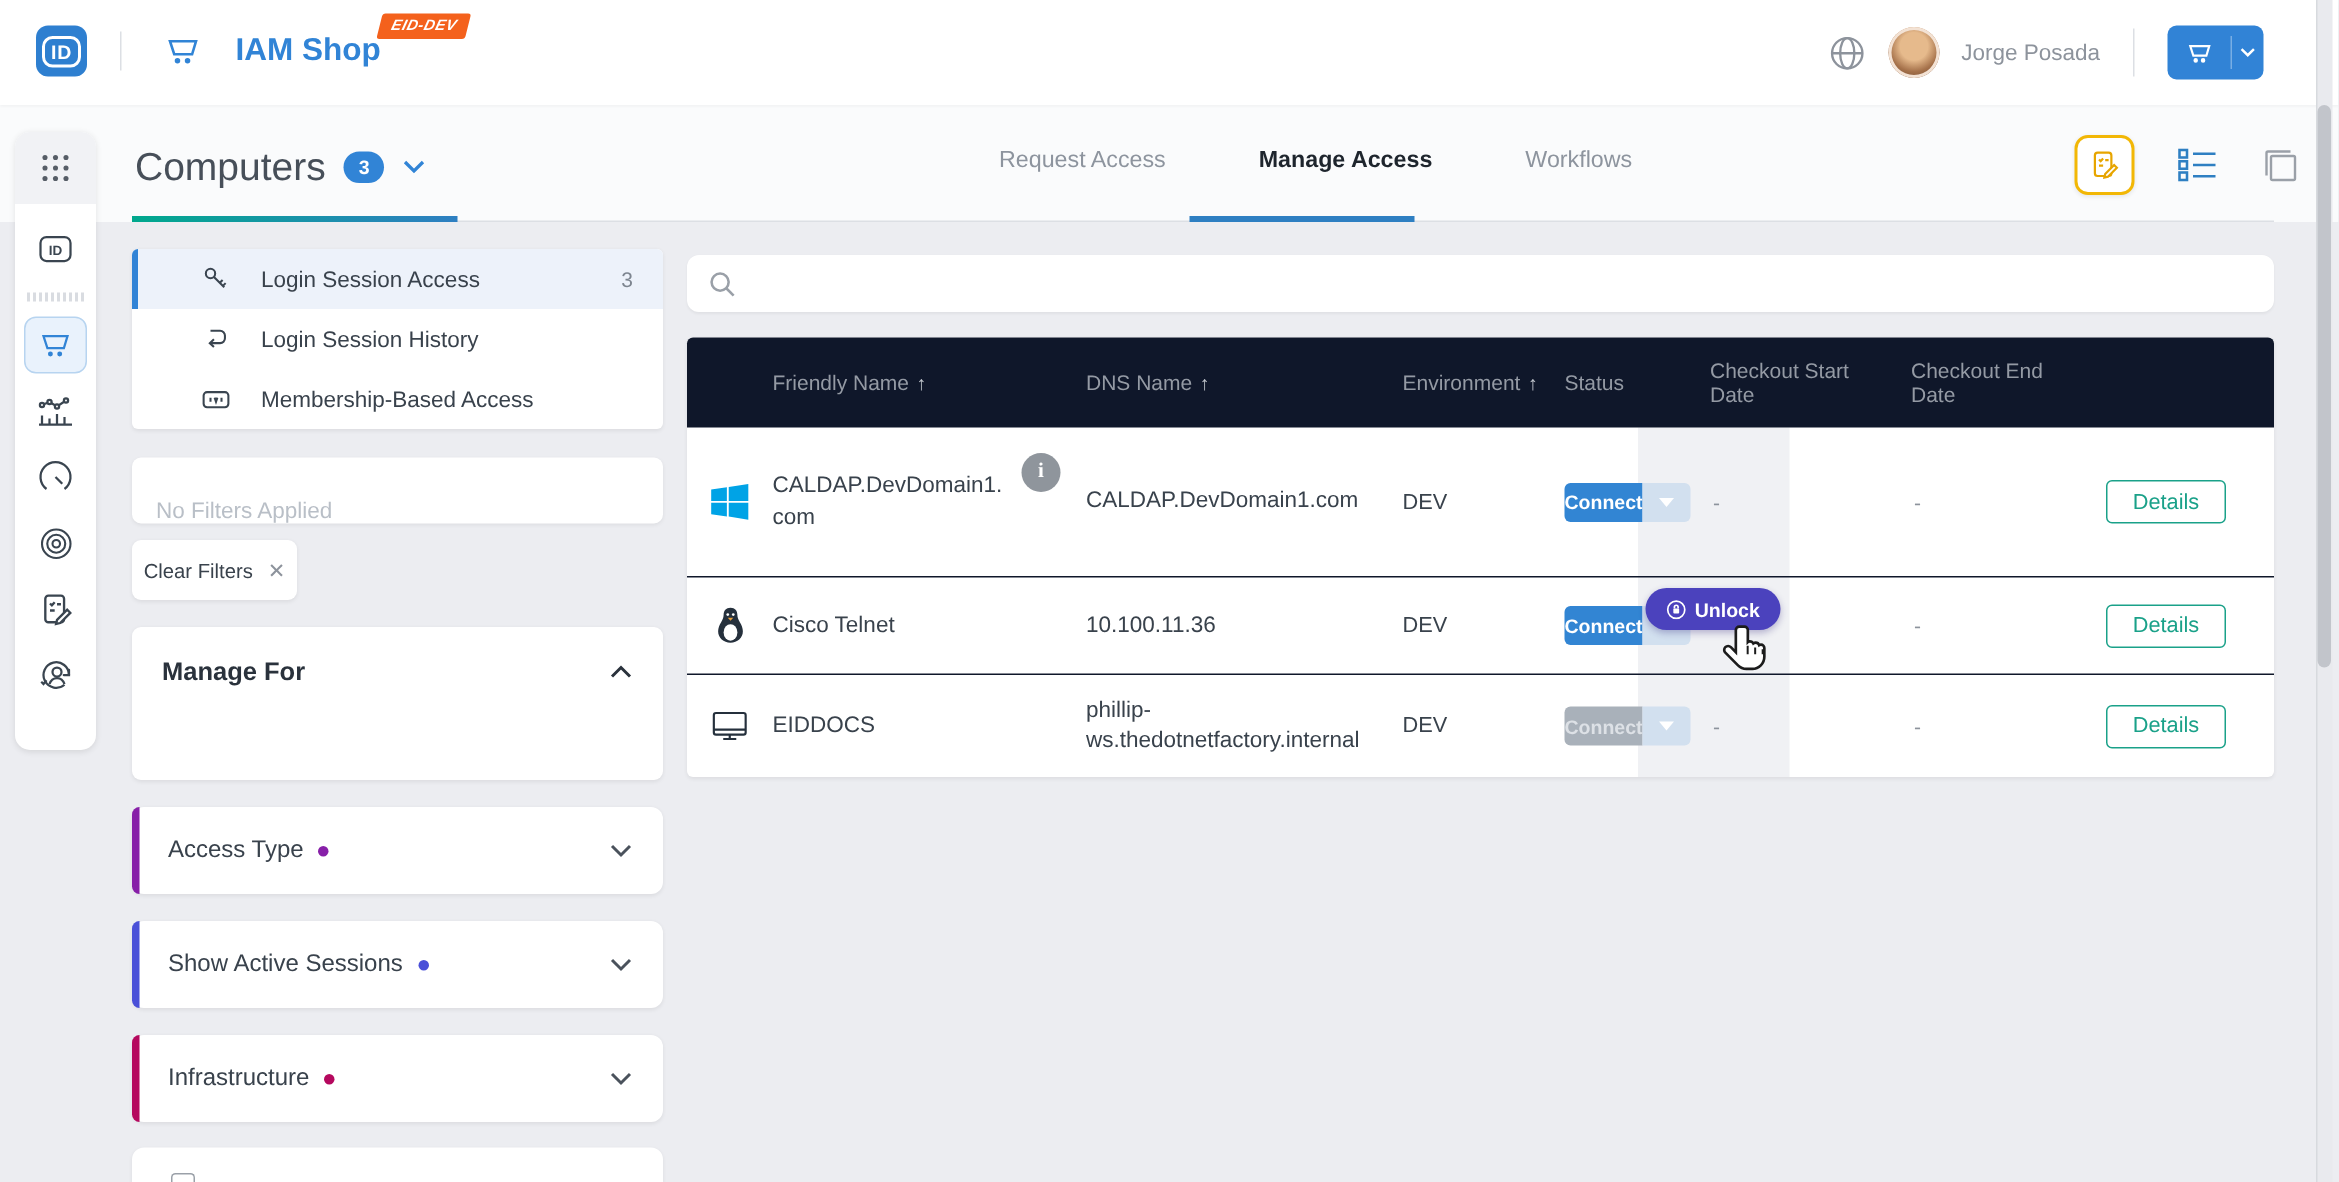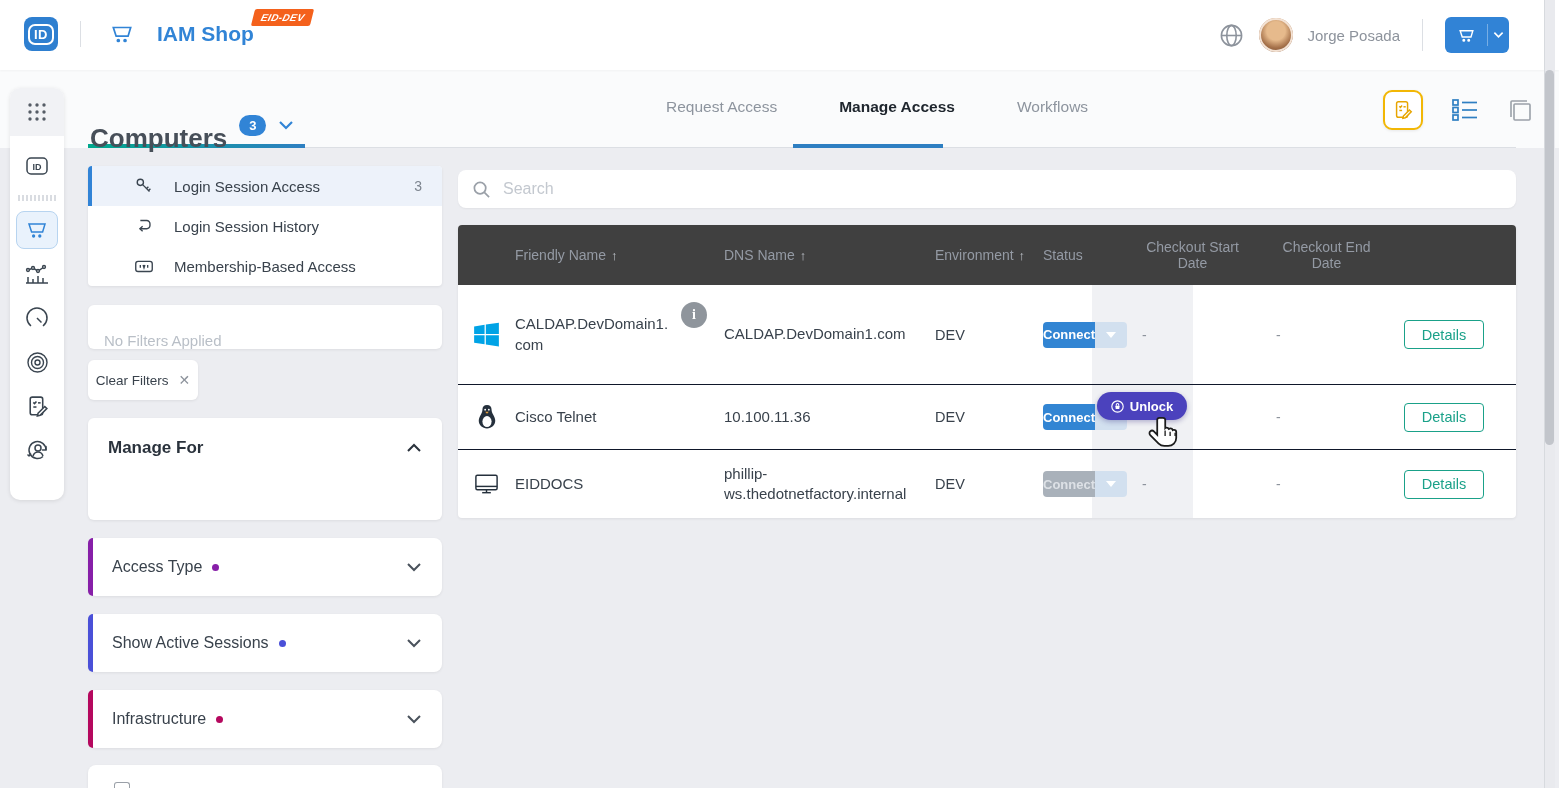--- a/index.html
+++ b/index.html
@@ -27,21 +27,21 @@
   .cart-btn .seg-main { width:42px; display:flex; justify-content:center; }
   .cart-btn .seg-sep { width:1px; height:22px; background:rgba(255,255,255,.35); }
   .cart-btn .seg-arrow { flex:1; display:flex; justify-content:center; }
 
   
   .page-strip { position:absolute; top:70px; left:0; width:1559px; height:78px; background:#fafbfc; z-index:5; }
   .rule { position:absolute; top:147px; left:88px; width:1428px; height:1px; background:#dcdfe4; z-index:6; }
   .title-underline { position:absolute; top:144px; left:88px; width:217px; height:4px; background:linear-gradient(90deg,#00a88d,#2e7fc2); z-index:7; }
   .tab-underline { position:absolute; top:144px; left:793px; width:150px; height:4px; background:#2e7fc2; z-index:7; }
   .page-title-row { position:absolute; top:96px; left:90px; display:flex; align-items:center; gap:12px; z-index:7; }
-  .page-title { font-size:26px; font-weight:bold; color:#474f59;margin-top:27px; }
+  .page-title { font-size:26px; font-weight:normal; color:#474f59; }
   .count-badge { background:#3184d6; color:#fff; font-size:13px; font-weight:bold; border-radius:11px; padding:3px 10px; }
   .tabs { position:absolute; top:70px; left:666px; height:74px; display:flex; align-items:center; gap:62px; z-index:7; }
   .tab { font-size:15.5px; color:#8d949e; cursor:pointer; }
   .tab.active { color:#1e252d; font-weight:bold; }
   .hdr-icons { position:absolute; top:90px; left:1383px; display:flex; align-items:center; gap:28px; z-index:7; }
   .yellow-btn { width:40px; height:40px; background:#fff; border:2px solid #f2b705; border-radius:9px; display:flex; align-items:center; justify-content:center; cursor:pointer; box-shadow:0 1px 3px rgba(0,0,0,.08); }
 
   
   .rail { position:absolute; left:10px; top:88px; width:54px; height:412px; background:#fff; border-radius:10px; box-shadow:0 1px 4px rgba(0,0,0,.1); z-index:8; display:flex; flex-direction:column; align-items:center; }
   .rail-item { width:100%; height:44px; display:flex; align-items:center; justify-content:center; cursor:pointer; }
@@ -74,21 +74,21 @@
   .partial-card { position:absolute; left:88px; top:765px; width:354px; height:23px; background:#fff; border-radius:8px 8px 0 0; box-shadow:0 1px 3px rgba(0,0,0,.07); }
   .partial-checkbox { position:absolute; left:26px; top:17px; width:16px; height:10px; border:1px solid #9aa0a8; border-bottom:none; border-radius:3px 3px 0 0; background:#fff; }
 
   
   .search-bar { position:absolute; left:458px; top:170px; width:1058px; height:38px; background:#fff; border-radius:8px; box-shadow:0 1px 2px rgba(0,0,0,.05); display:flex; align-items:center; padding:0 14px; gap:12px; }
   .search-input { border:none; outline:none; flex:1; font-size:16px; color:#39424c; font-family:"Liberation Sans",sans-serif; background:transparent; }
   .search-input::placeholder { color:#c3c8cf; }
 
   .table-card { position:absolute; left:458px; top:225px; width:1058px; height:293px; background:#fff; border-radius:4px; box-shadow:0 1px 3px rgba(0,0,0,.07); }
   .tgrid { display:grid; grid-template-columns:57px 160px 49px 211px 108px 97px 134px 130px auto; align-items:center; }
-  .thead { height:60px; background:#404040; border-radius:4px 4px 0 0; color:#949aa4; font-size:14px; position:relative; z-index:2;text-align:center; }
+  .thead { height:60px; background:#0f172a; border-radius:4px 4px 0 0; color:#949aa4; font-size:14px; position:relative; z-index:2; }
   .th { display:flex; align-items:center; gap:5px; }
   .th .sort { color:#c0c5cc; font-size:13px; }
   .th-wrap { max-width:86px; word-break:break-all; line-height:1.15; }
   .th-wrap2 { max-width:105px; line-height:1.15; }
   .col-highlight { position:absolute; left:634px; top:60px; width:101px; height:233px; background:#f0f1f4; z-index:1; }
   .trow { position:relative; z-index:2; border-bottom:1px solid #0f172a; background:transparent; }
   .trow:last-child { border-bottom:none; }
   .row1 { height:100px; } .row2 { height:65px; } .row3 { height:68px; }
   .os-cell { display:flex; justify-content:center; }
   .fname { font-size:15px; color:#39424c; max-width:158px; word-break:break-all; line-height:1.35; }
@@ -394,21 +394,20 @@
   <span class="partial-checkbox"></span>
 </div>
 
 <div class="search-bar">
   <span>
     <svg width="19" height="19" viewBox="0 0 20 20" fill="none" stroke="#9aa0a8" stroke-width="1.8">
       <circle cx="8.5" cy="8.5" r="6"></circle>
         <path d="M13 13l5 5"></path>
     </svg>
   </span>
-  <input class="search-input" type="text" placeholder="Search" style="">
 </div>
 
 <div class="table-card">
   <div class="col-highlight"></div>
 
   <div class="tgrid thead">
     <div></div>
     <div class="th">
       <span>Friendly Name</span>
       <span class="sort">↑</span>

